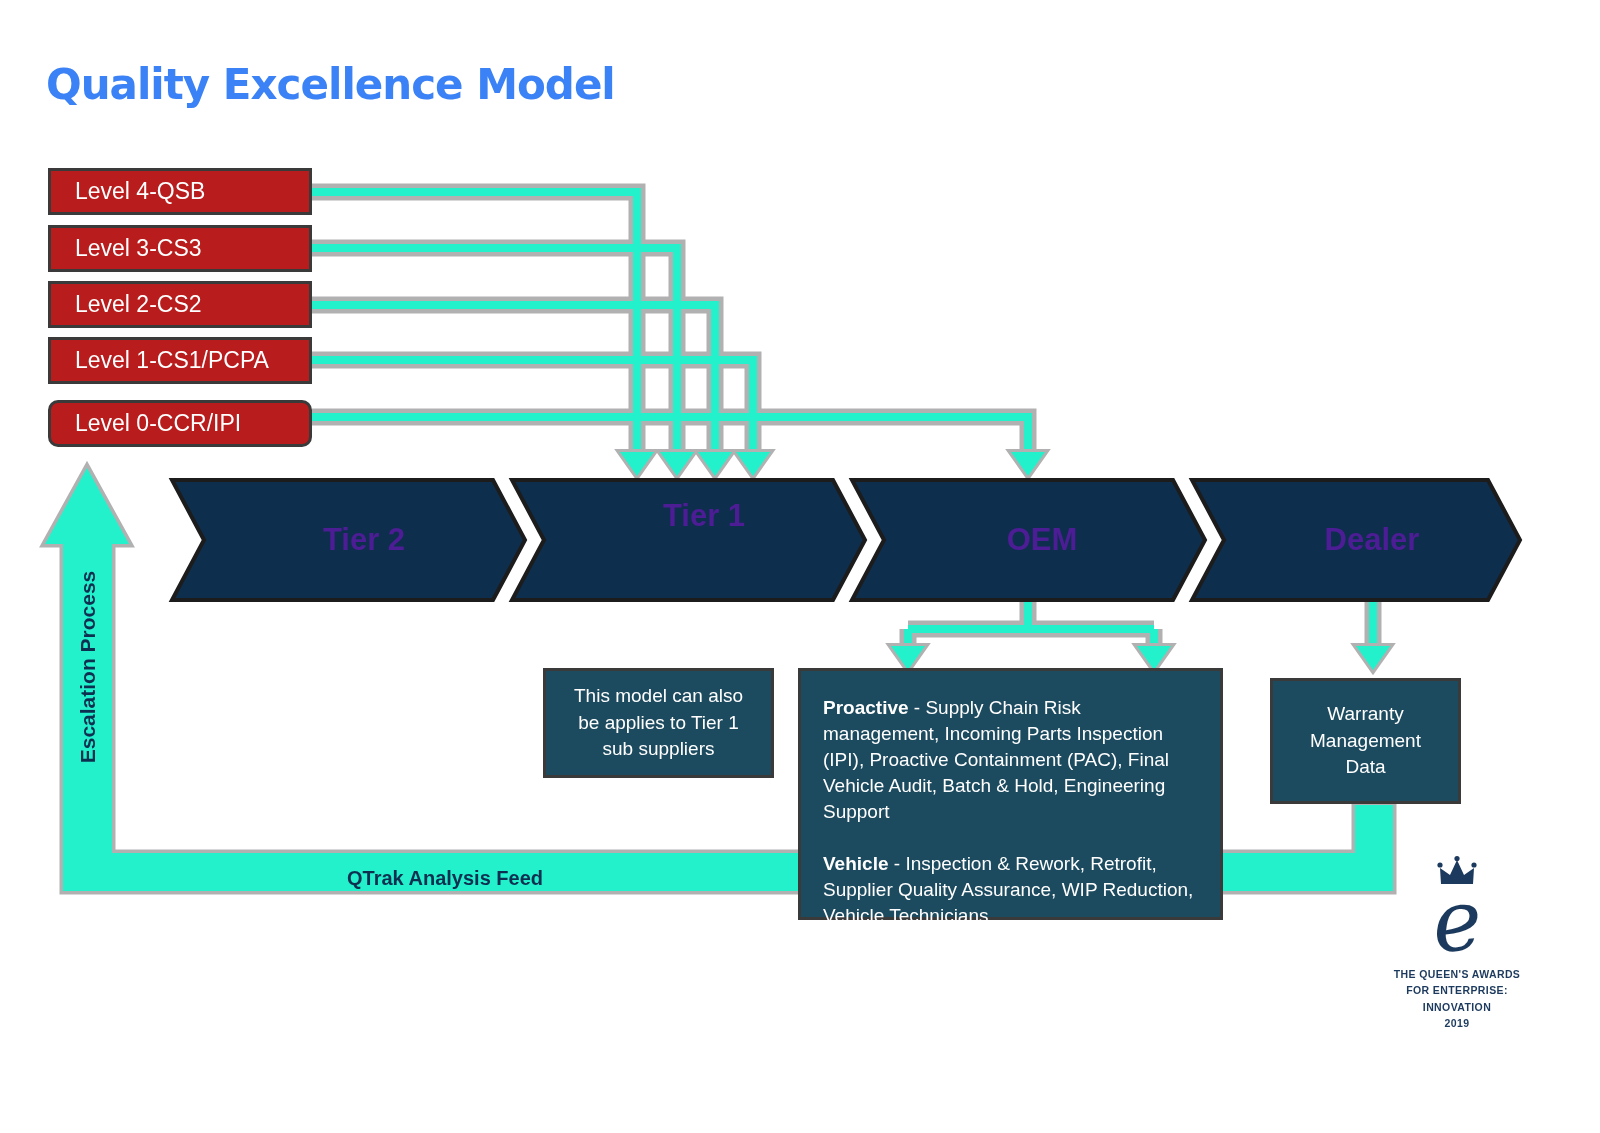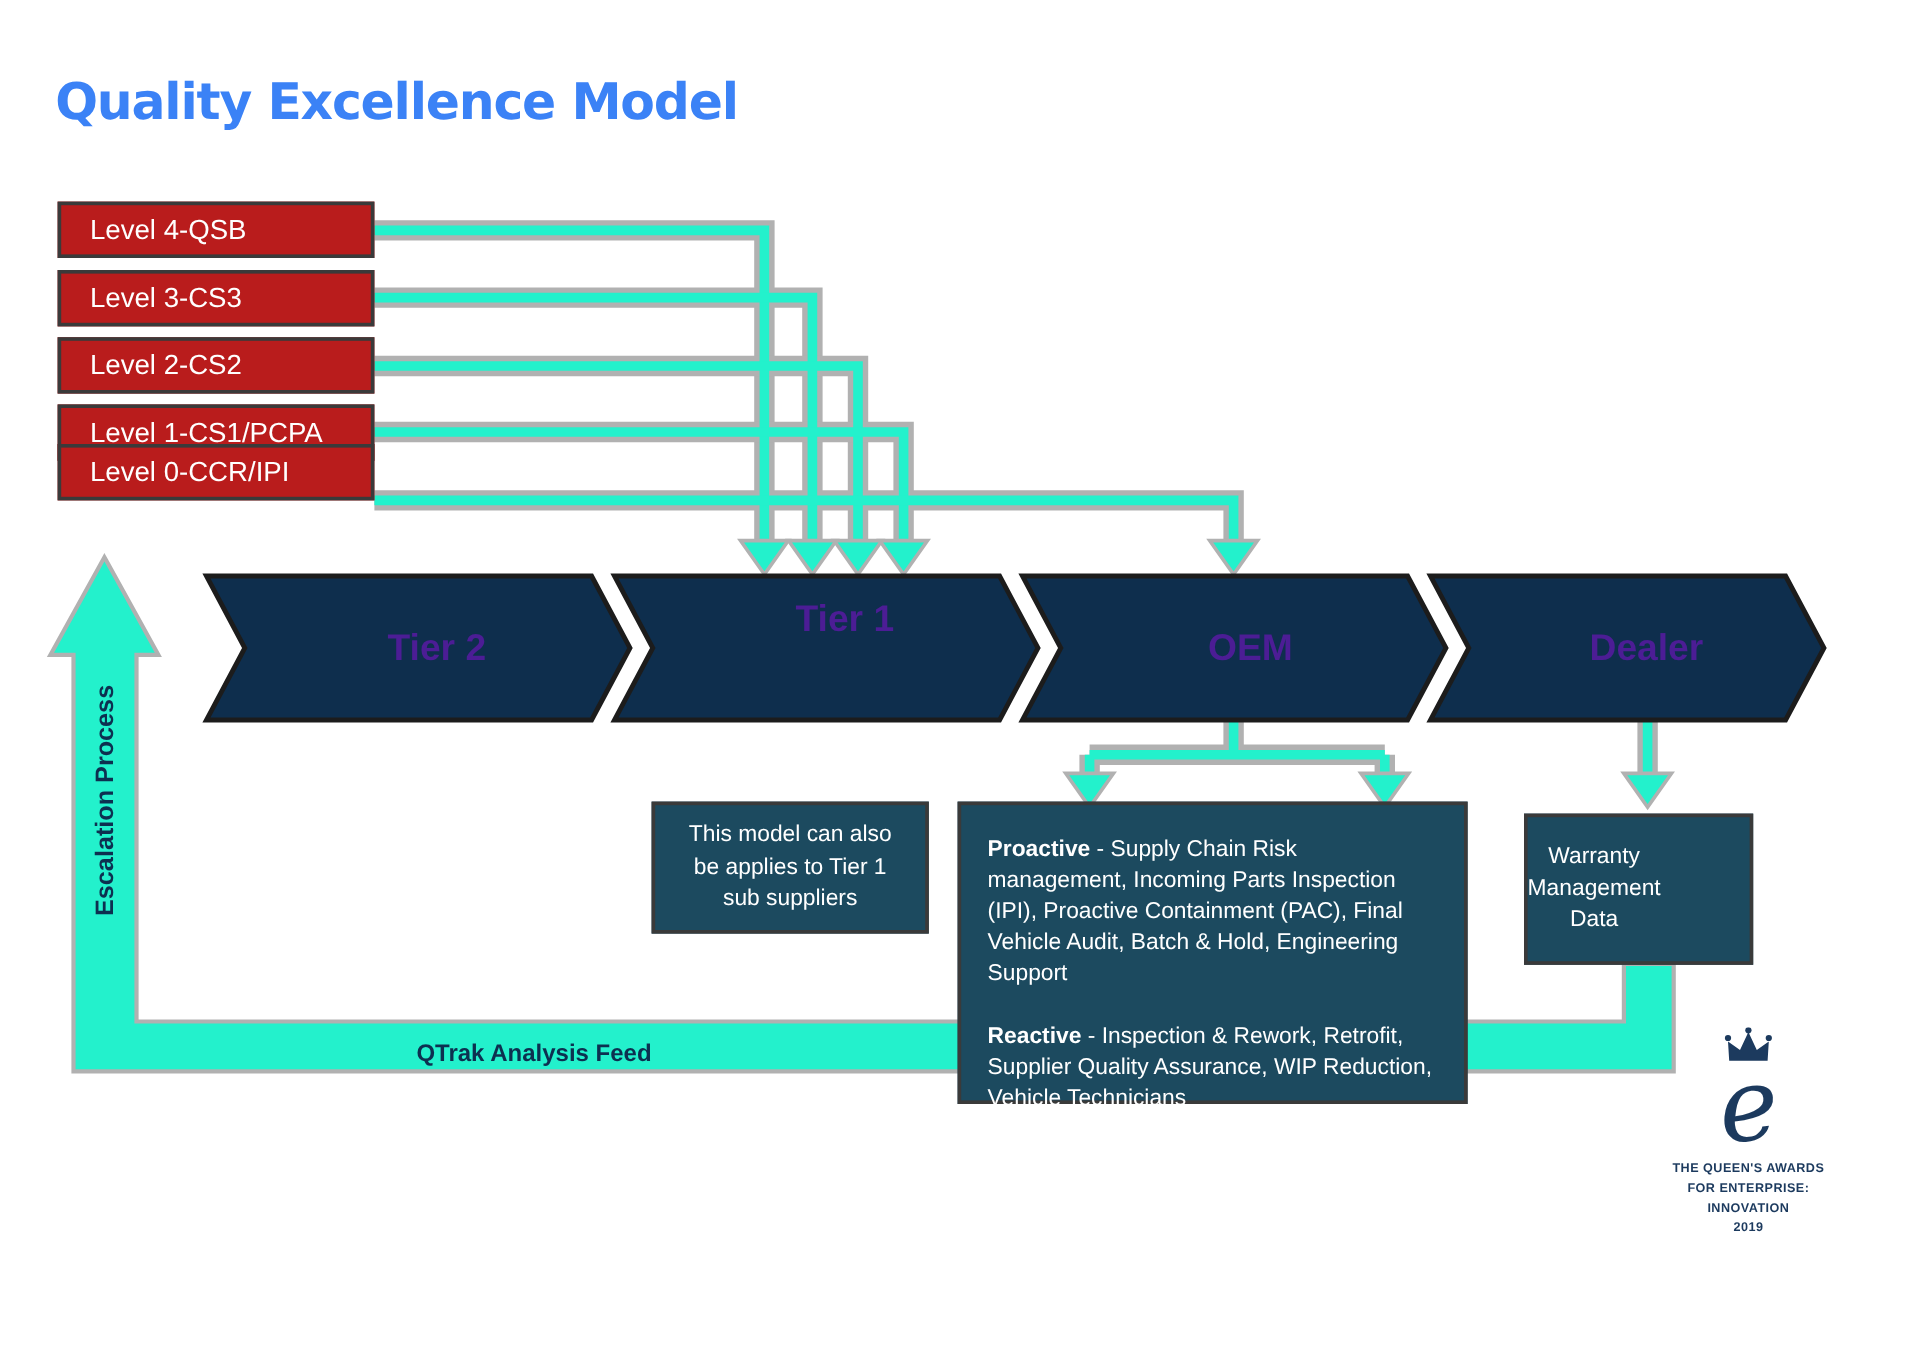--- a/index.html
+++ b/index.html
@@ -33,21 +33,21 @@
   }
   .info-box{
     background:#1C4A5F;border:3px solid #3A3A3A;box-sizing:border-box;color:#fff;z-index:3;
   }
   .note-box{
     left:543px;top:668px;width:231px;height:110px;display:flex;align-items:center;
     justify-content:center;text-align:center;font-size:19px;line-height:1.4;
   }
   .warranty-box{
     left:1270px;top:678px;width:191px;height:126px;display:flex;align-items:center;
-    justify-content:flex-start;text-align:center;font-size:19px;line-height:1.4;
+    justify-content:center;text-align:center;font-size:19px;line-height:1.4;
   }
   .oem-box{
     left:798px;top:668px;width:425px;height:252px;padding:24px 20px 0 22px;
     font-size:19px;line-height:1.37;
   }
   .oem-box p{margin:0 0 26px 0;}
   .multiline{white-space:pre-line;}
   b{font-weight:700;}
   .gp-logo{
     left:46px;top:922px;font-family:"DejaVu Serif", serif;font-weight:700;
@@ -120,41 +120,41 @@
   </div>
   <div class="abs level-box" style="top:225px;">
     <span>Level 3-CS3</span>
   </div>
   <div class="abs level-box" style="top:281px;">
     <span>Level 2-CS2</span>
   </div>
   <div class="abs level-box" style="top:337px;">
     <span>Level 1-CS1/PCPA</span>
   </div>
-  <div class="abs level-box" style="top:370px;">
+  <div class="abs level-box" style="top:400px;border-radius:10px;">
     <span>Level 0-CCR/IPI</span>
   </div>
 
   <div class="abs chev-label" style="left:364px;top:540px;">Tier 2</div>
   <div class="abs chev-label" style="left:704px;top:516px;">Tier 1</div>
   <div class="abs chev-label" style="left:1042px;top:540px;">OEM</div>
   <div class="abs chev-label" style="left:1372px;top:540px;">Dealer</div>
 
   <div class="abs teal-label esc-label">Escalation Process</div>
   <div class="abs teal-label qtrak-label">QTrak Analysis Feed</div>
 
   <div class="abs info-box note-box">
     <span class="multiline">This model can also
 be applies to Tier 1
 sub suppliers</span>
   </div>
 
   <div class="abs info-box oem-box">
     <p><b>Proactive</b><span> - Supply Chain Risk management, Incoming Parts Inspection (IPI), Proactive Containment (PAC), Final Vehicle Audit, Batch &amp; Hold, Engineering Support</span></p>
-    <p><b>Reactive</b><span> - Inspection &amp; Rework, Retrofit, Supplier Quality Assurance, WIP Reduction, Vehicle Technicians</span></p>
+    <p><b>Vehicle</b><span> - Inspection &amp; Rework, Retrofit, Supplier Quality Assurance, WIP Reduction, Vehicle Technicians</span></p>
   </div>
 
   <div class="abs info-box warranty-box">
     <span class="multiline">Warranty
 Management
 Data</span>
   </div>
 
 
   <div class="abs queens-logo">

